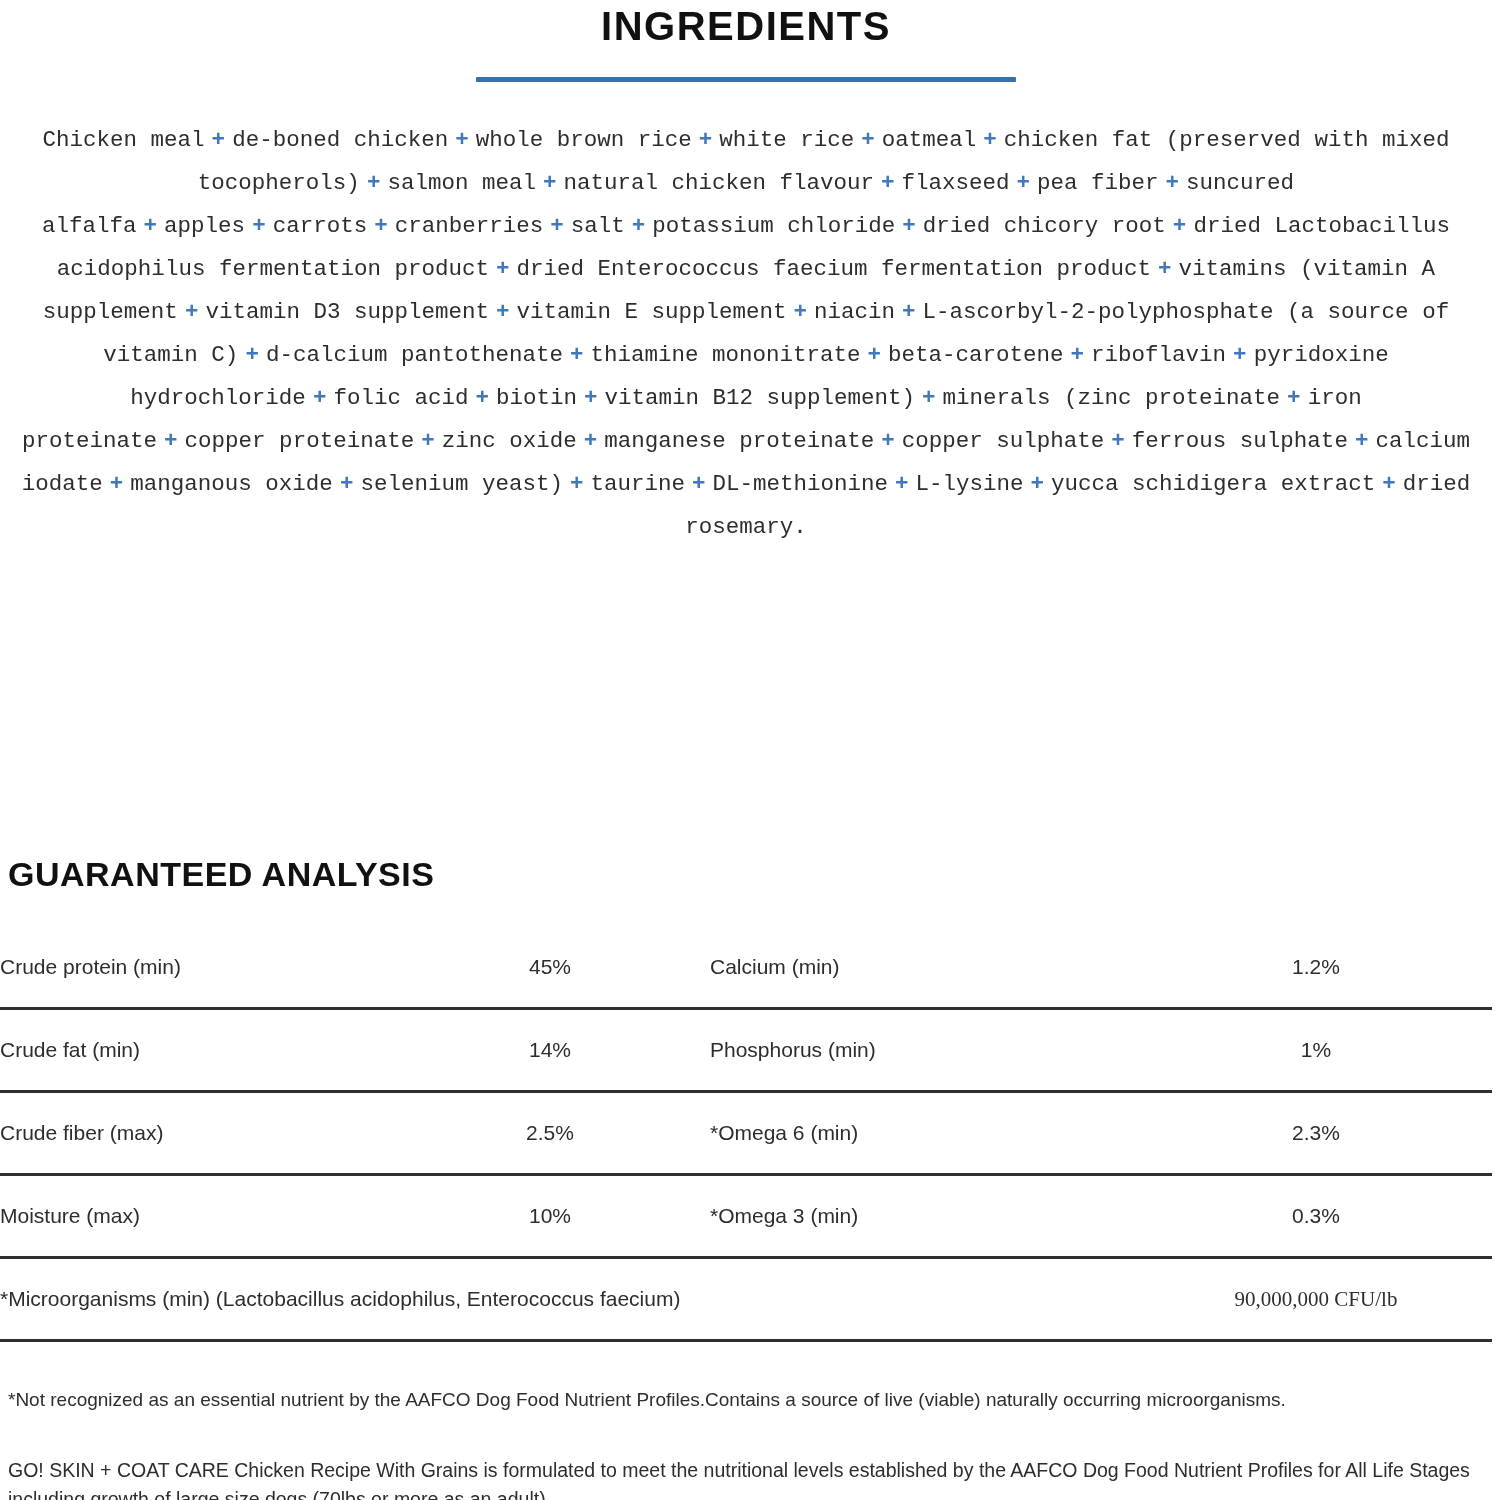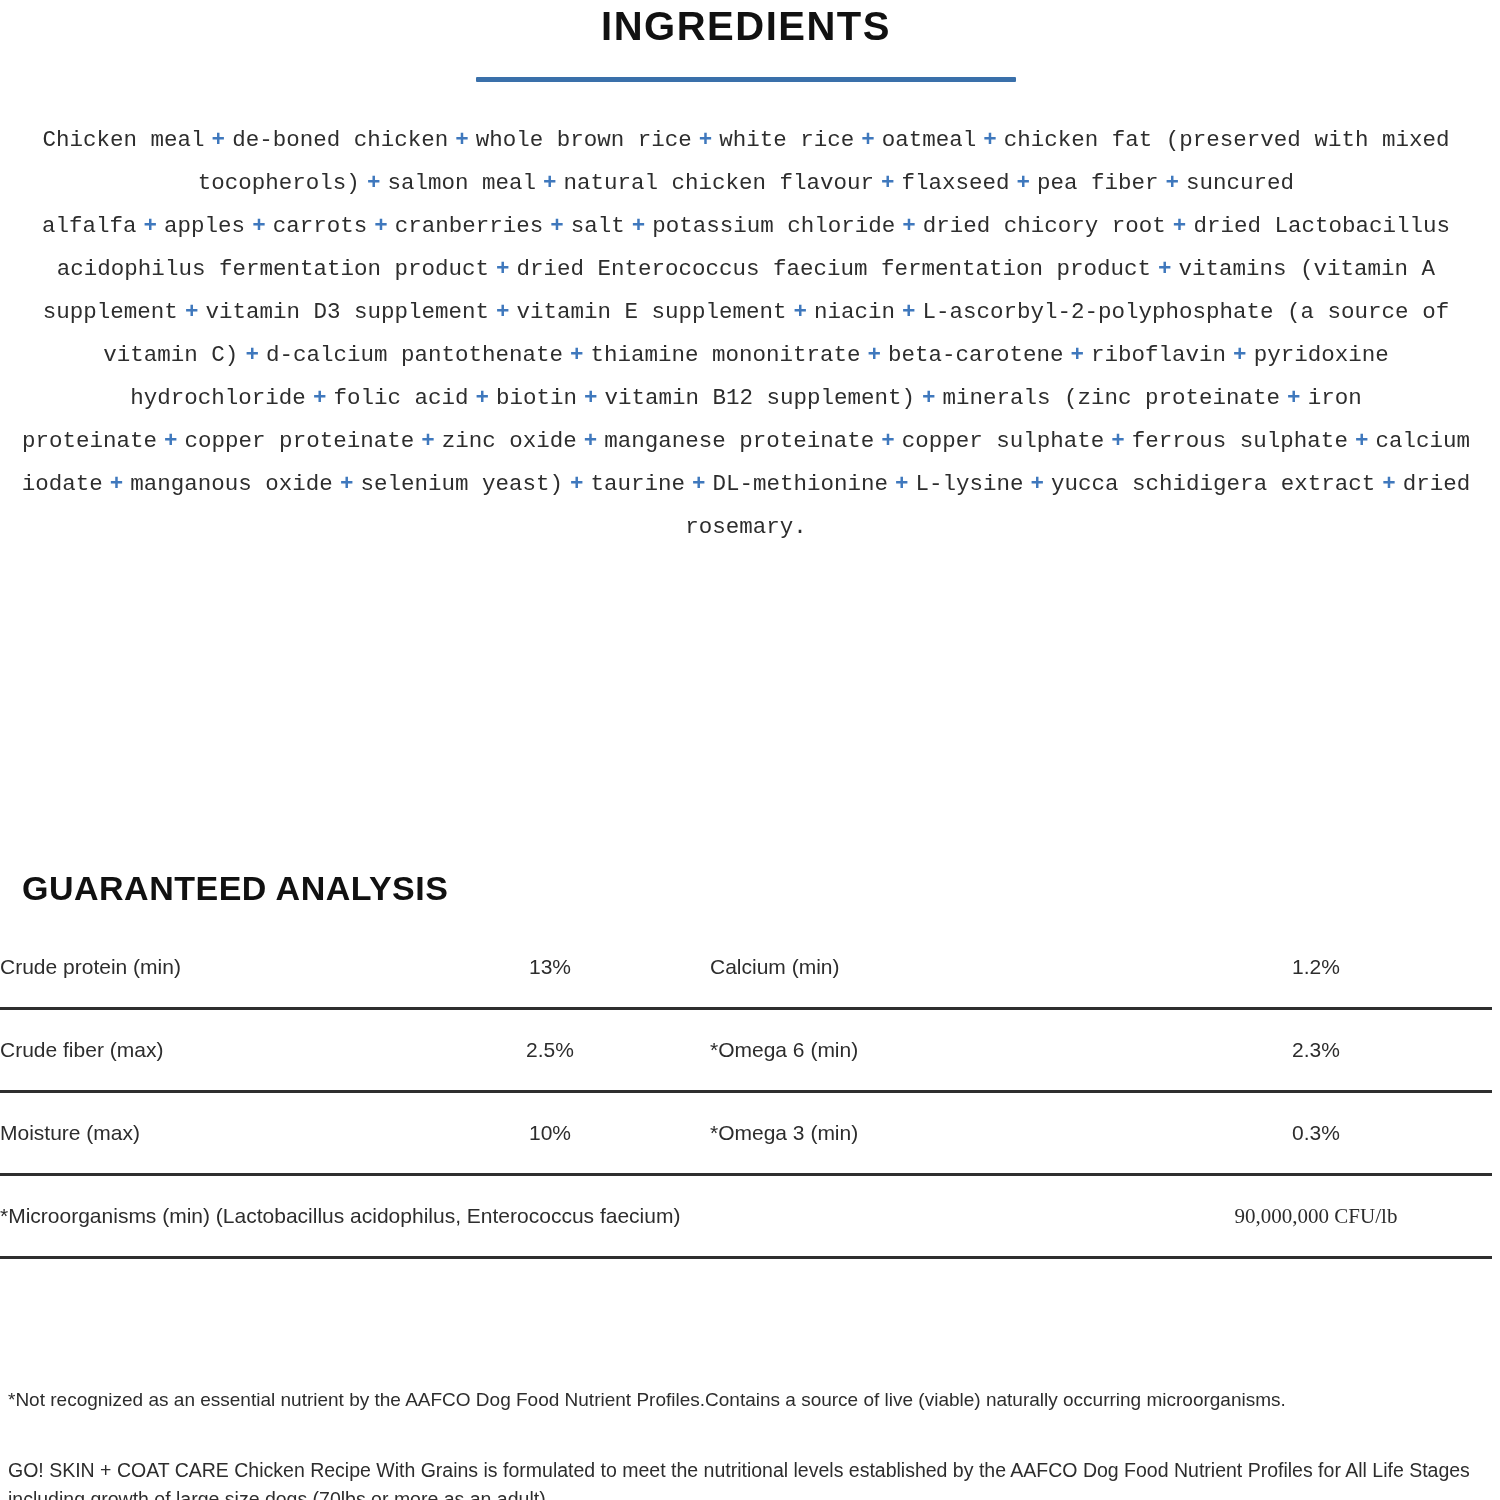--- a/index.html
+++ b/index.html
@@ -41,21 +41,21 @@
     line-height: 43px;
     color: #2d2d2d;
     font-family: Liberation Mono, monospace;
   }
   .ing-text .plus {
     font-weight: 700;
     margin: 0 7px;
   }
   
   .ga-title {
-    margin: 14px;
+    margin: 0;
     position: absolute;
     left: 8px;
     top: 855px;
     font-size: 34px;
     font-weight: 900;
     letter-spacing: 0.5px;
     color: #111111;
   }
   .ga-table {
     position: absolute;
@@ -117,24 +117,31 @@
   <div class="ing-divider" style="background: rgb(58, 112, 170);"></div>
 
   <p class="ing-text"><span>Chicken meal</span><span class="plus" style="color: rgb(63, 120, 189);">+</span><span>de-boned chicken</span><span class="plus" style="color: rgb(63, 120, 189);">+</span><span>whole brown rice</span><span class="plus" style="color: rgb(63, 120, 189);">+</span><span>white rice</span><span class="plus" style="color: rgb(63, 120, 189);">+</span><span>oatmeal</span><span class="plus" style="color: rgb(63, 120, 189);">+</span><span>chicken fat (preserved with mixed tocopherols)</span><span class="plus" style="color: rgb(63, 120, 189);">+</span><span>salmon meal</span><span class="plus" style="color: rgb(63, 120, 189);">+</span><span>natural chicken flavour</span><span class="plus" style="color: rgb(63, 120, 189);">+</span><span>flaxseed</span><span class="plus" style="color: rgb(63, 120, 189);">+</span><span>pea fiber</span><span class="plus" style="color: rgb(63, 120, 189);">+</span><span>suncured alfalfa</span><span class="plus" style="color: rgb(63, 120, 189);">+</span><span>apples</span><span class="plus" style="color: rgb(63, 120, 189);">+</span><span>carrots</span><span class="plus" style="color: rgb(63, 120, 189);">+</span><span>cranberries</span><span class="plus" style="color: rgb(63, 120, 189);">+</span><span>salt</span><span class="plus" style="color: rgb(63, 120, 189);">+</span><span>potassium chloride</span><span class="plus" style="color: rgb(63, 120, 189);">+</span><span>dried chicory root</span><span class="plus" style="color: rgb(63, 120, 189);">+</span><span>dried Lactobacillus acidophilus fermentation product</span><span class="plus" style="color: rgb(63, 120, 189);">+</span><span>dried Enterococcus faecium fermentation product</span><span class="plus" style="color: rgb(63, 120, 189);">+</span><span>vitamins (vitamin A supplement</span><span class="plus" style="color: rgb(63, 120, 189);">+</span><span>vitamin D3 supplement</span><span class="plus" style="color: rgb(63, 120, 189);">+</span><span>vitamin E supplement</span><span class="plus" style="color: rgb(63, 120, 189);">+</span><span>niacin</span><span class="plus" style="color: rgb(63, 120, 189);">+</span><span>L-ascorbyl-2-polyphosphate (a source of vitamin C)</span><span class="plus" style="color: rgb(63, 120, 189);">+</span><span>d-calcium pantothenate</span><span class="plus" style="color: rgb(63, 120, 189);">+</span><span>thiamine mononitrate</span><span class="plus" style="color: rgb(63, 120, 189);">+</span><span>beta-carotene</span><span class="plus" style="color: rgb(63, 120, 189);">+</span><span>riboflavin</span><span class="plus" style="color: rgb(63, 120, 189);">+</span><span>pyridoxine hydrochloride</span><span class="plus" style="color: rgb(63, 120, 189);">+</span><span>folic acid</span><span class="plus" style="color: rgb(63, 120, 189);">+</span><span>biotin</span><span class="plus" style="color: rgb(63, 120, 189);">+</span><span>vitamin B12 supplement)</span><span class="plus" style="color: rgb(63, 120, 189);">+</span><span>minerals (zinc proteinate</span><span class="plus" style="color: rgb(63, 120, 189);">+</span><span>iron proteinate</span><span class="plus" style="color: rgb(63, 120, 189);">+</span><span>copper proteinate</span><span class="plus" style="color: rgb(63, 120, 189);">+</span><span>zinc oxide</span><span class="plus" style="color: rgb(63, 120, 189);">+</span><span>manganese proteinate</span><span class="plus" style="color: rgb(63, 120, 189);">+</span><span>copper sulphate</span><span class="plus" style="color: rgb(63, 120, 189);">+</span><span>ferrous sulphate</span><span class="plus" style="color: rgb(63, 120, 189);">+</span><span>calcium iodate</span><span class="plus" style="color: rgb(63, 120, 189);">+</span><span>manganous oxide</span><span class="plus" style="color: rgb(63, 120, 189);">+</span><span>selenium yeast)</span><span class="plus" style="color: rgb(63, 120, 189);">+</span><span>taurine</span><span class="plus" style="color: rgb(63, 120, 189);">+</span><span>DL-methionine</span><span class="plus" style="color: rgb(63, 120, 189);">+</span><span>L-lysine</span><span class="plus" style="color: rgb(63, 120, 189);">+</span><span>yucca schidigera extract</span><span class="plus" style="color: rgb(63, 120, 189);">+</span><span>dried rosemary.</span></p>
 
   <h2 class="ga-title">GUARANTEED ANALYSIS</h2>
 
   <div class="ga-table">
 
     <div class="ga-row">
         <div class="ga-cell-label1">Crude protein (min)</div>
-        <div class="ga-cell-value1">13%</div>
+        <div class="ga-cell-value1">45%</div>
         <div class="ga-cell-spacer"></div>
         <div class="ga-cell-label2">Calcium (min)</div>
         <div class="ga-cell-value2">1.2%</div>
+      </div>
+      <div class="ga-row">
+        <div class="ga-cell-label1">Crude fat (min)</div>
+        <div class="ga-cell-value1">14%</div>
+        <div class="ga-cell-spacer"></div>
+        <div class="ga-cell-label2">Phosphorus (min)</div>
+        <div class="ga-cell-value2">1%</div>
       </div>
       <div class="ga-row">
         <div class="ga-cell-label1">Crude fiber (max)</div>
         <div class="ga-cell-value1">2.5%</div>
         <div class="ga-cell-spacer"></div>
         <div class="ga-cell-label2">*Omega 6 (min)</div>
         <div class="ga-cell-value2">2.3%</div>
       </div>
       <div class="ga-row">
         <div class="ga-cell-label1">Moisture (max)</div>

